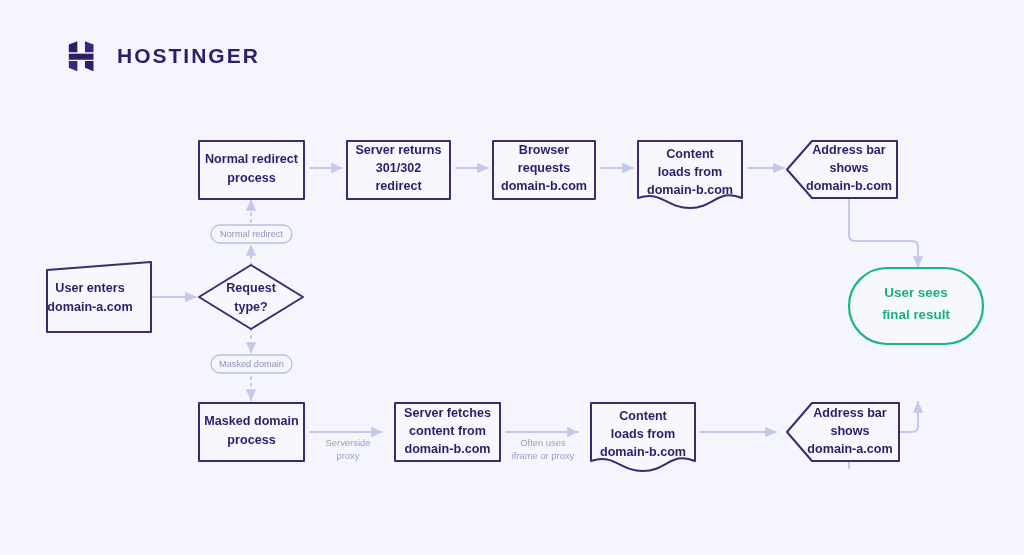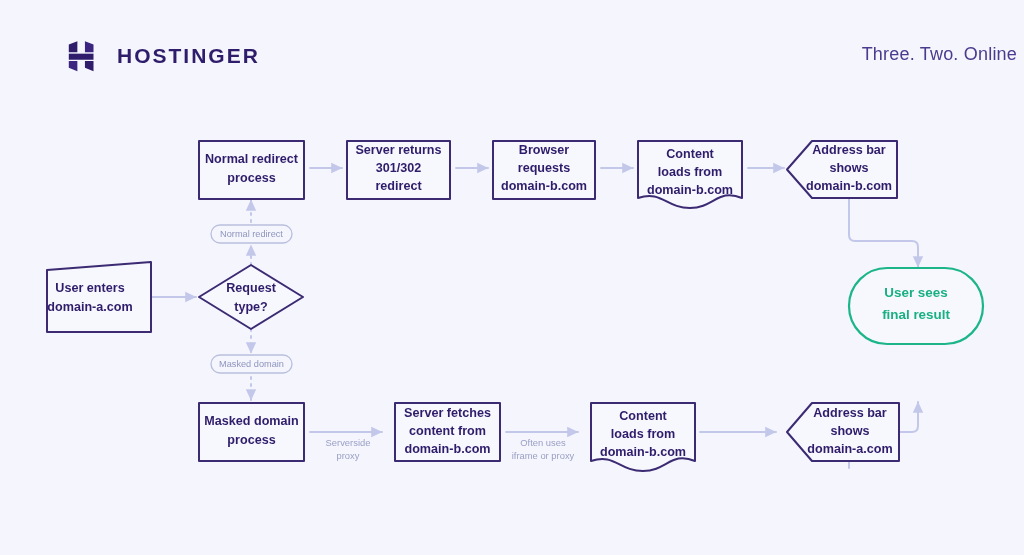--- a/index.html
+++ b/index.html
@@ -132,21 +132,20 @@
     <div class="brand">
       <svg class="brand-logo" viewBox="0 0 40 40">
         <path d="M4 9 L13 5.5 L13 17 L4 17 Z" fill="#2f1c6a"></path>
         <path d="M21 5.5 L30 9 L30 17 L21 17 Z" fill="#3b2580"></path>
         <path d="M4 18.6 L30 18.6 L30 25 L4 25 Z" fill="#2f1c6a"></path>
         <path d="M4 26.4 L13 26.4 L13 37 L4 33.5 Z" fill="#3b2580"></path>
         <path d="M21 26.4 L30 26.4 L30 37 L21 33.5 Z" fill="#2f1c6a"></path>
       </svg>
       <div class="brand-name">HOSTINGER</div>
     </div>
-    <div class="tagline">Three. Two. Online</div>
   </div>
 
   <div class="flow">
   <svg class="flow-svg" viewBox="0 0 1024 445" xmlns="http://www.w3.org/2000/svg">
     <defs>
       <marker id="ah" markerWidth="7" markerHeight="7" refX="5.4" refY="3" orient="auto">
         <path d="M0,0.4 L5.6,3 L0,5.6 Z" fill="#c3c8ea"></path>
       </marker>
     </defs>
 

